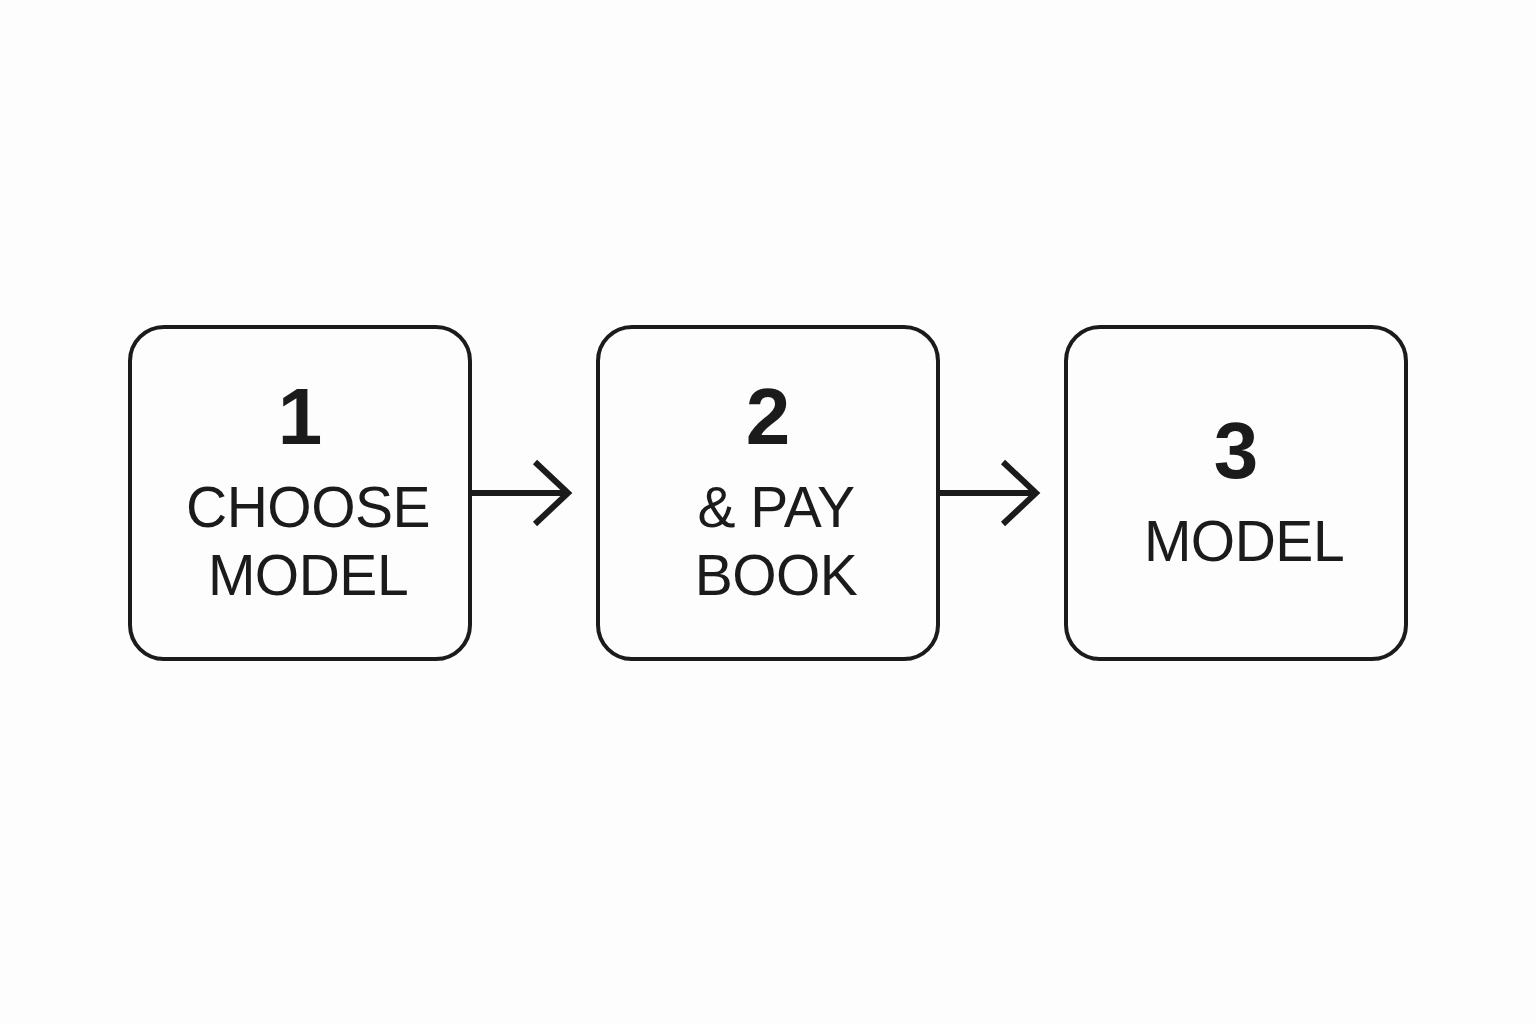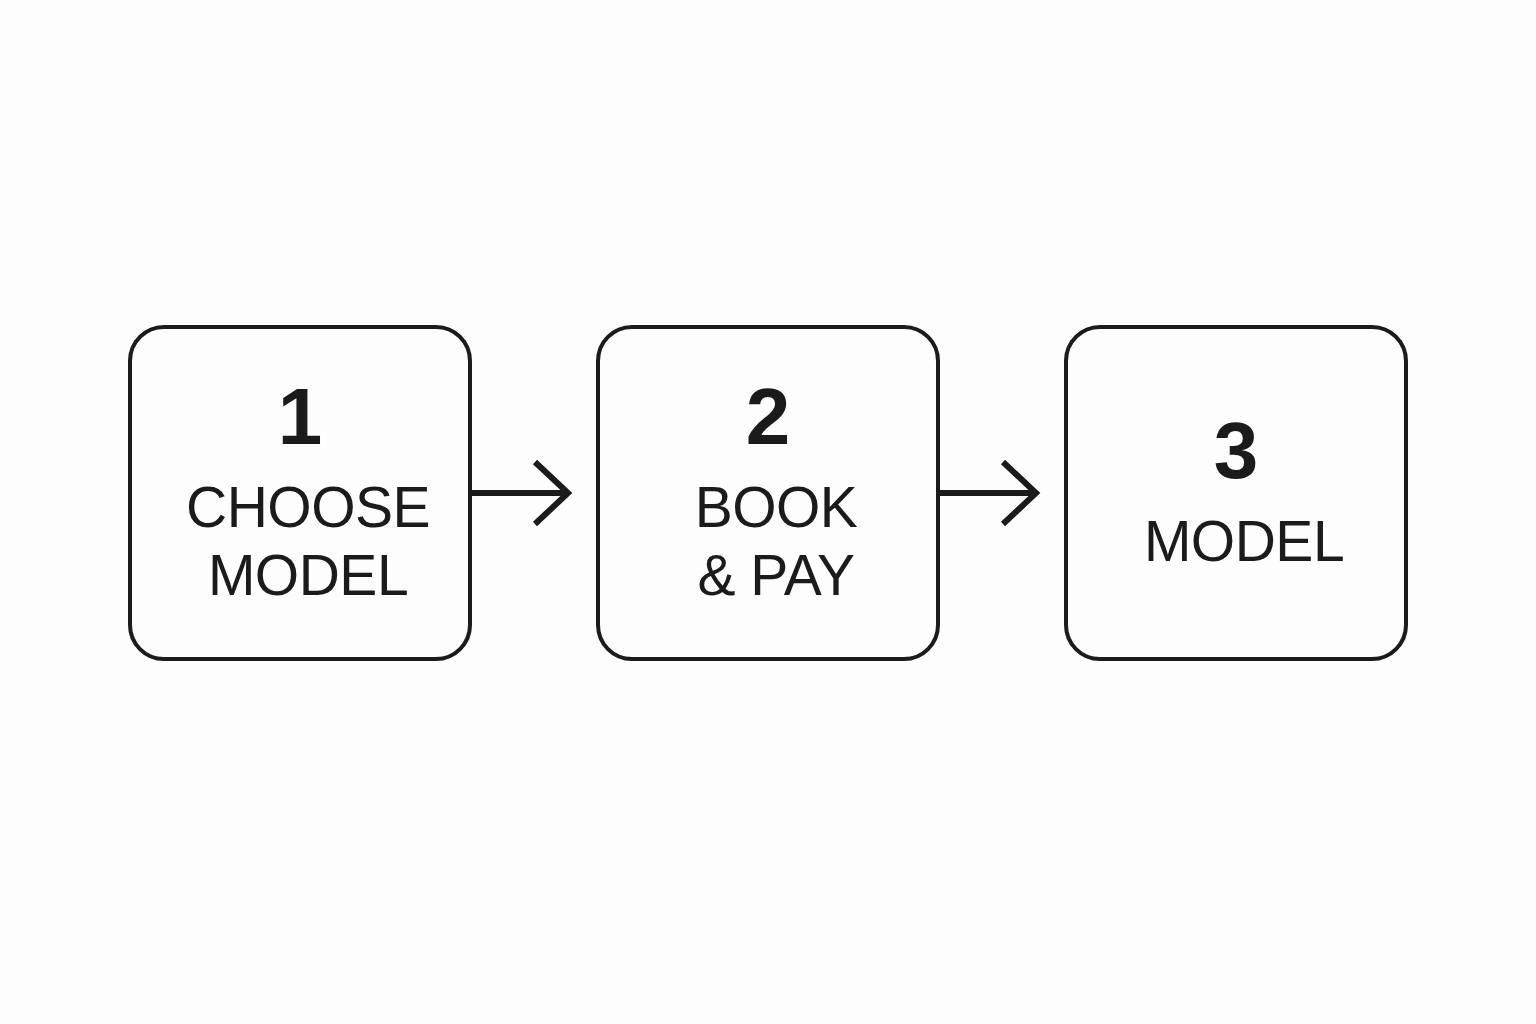--- a/index.html
+++ b/index.html
@@ -77,22 +77,22 @@
       <g fill="none" stroke="#1b1b1b" stroke-width="6" stroke-linecap="butt" stroke-linejoin="miter">
         <path d="M0 40 H92"></path>
         <path d="M63 9 L96 40 L63 71"></path>
       </g>
     </svg>
   </div>
 
   <div class="step-box">
     <div class="step-number">2</div>
     <div class="step-label">
+      <div>&amp; PAY</div>
       <div>BOOK</div>
-      <div>&amp; PAY</div>
     </div>
   </div>
 
   <div class="arrow-cell">
     <svg width="124" height="80" viewBox="0 0 124 80" aria-hidden="true">
       <g fill="none" stroke="#1b1b1b" stroke-width="6" stroke-linecap="butt" stroke-linejoin="miter">
         <path d="M0 40 H92"></path>
         <path d="M63 9 L96 40 L63 71"></path>
       </g>
     </svg>

